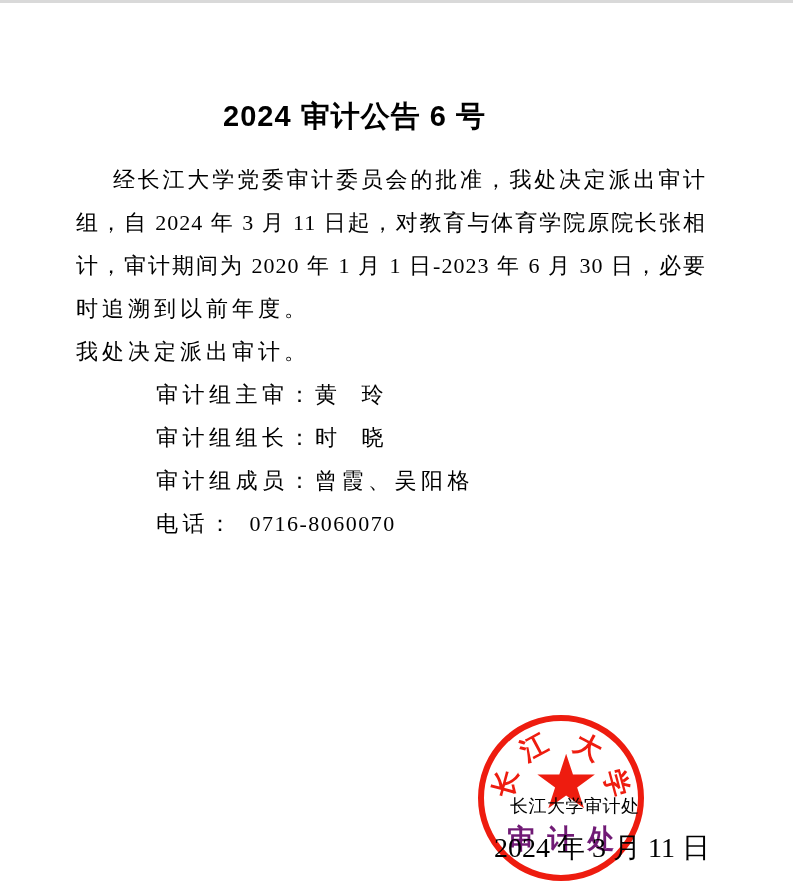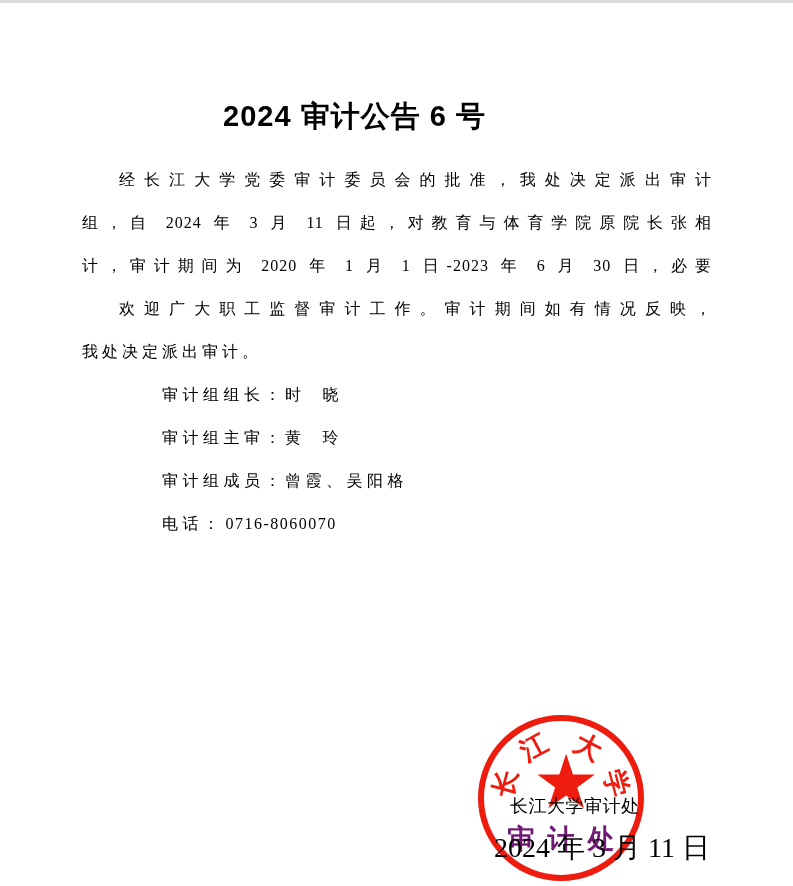--- a/index.html
+++ b/index.html
@@ -10,34 +10,34 @@
   }
   .topbar{
     position:absolute;left:0;top:0;width:793px;height:3px;background:#d9d9d9;
   }
   .doc-title{
     position:absolute;left:0;top:96px;width:709px;height:40px;line-height:40px;
     text-align:center;font-family:"Liberation Sans","DejaVu Sans",sans-serif;
     font-weight:bold;font-size:29px;letter-spacing:1px;
   }
   .body-col{
-    position:absolute;left:82px;top:158px;width:630px;
-    font-size:16px;line-height:43px;
+    position:absolute;left:76px;top:158px;width:630px;
+    font-size:22px;line-height:43px;
   }
   .line{height:43px;white-space:nowrap;}
   .just{
     white-space:normal;
     text-align:justify;text-align-last:justify;
     letter-spacing:1px;height:43px;overflow:hidden;
   }
   .lastline{letter-spacing:4px;}
   .indent{text-indent:37px;}
   .listline{padding-left:80px;letter-spacing:4.5px;}
   .val{white-space:pre;letter-spacing:4.5px;}
-  .num{letter-spacing:1.5px;margin-left:2px;}
+  .num{letter-spacing:1.5px;margin-left:14px;}
   
   .seal{
     position:absolute;left:478px;top:715px;width:166px;height:166px;
     z-index:1;
   }
   .seal-ring{
     position:absolute;left:0;top:0;width:154px;height:154px;
     border:6px solid #ee1c0f;border-radius:50%;
   }
   .seal-star{
@@ -72,25 +72,25 @@
 <body>
 
 <div class="topbar"></div>
 
 <div class="doc-title">2024 审计公告 6 号</div>
 
 <div class="body-col">
   <div class="line just indent">经长江大学党委审计委员会的批准，我处决定派出审计</div>
   <div class="line just">组，自 2024 年 3 月 11 日起，对教育与体育学院原院长张相</div>
   <div class="line just">计，审计期间为 2020 年 1 月 1 日-2023 年 6 月 30 日，必要</div>
-  <div class="line just indent">欢迎广大职工监督审计工作。审计期间如有情况反映，</div>
+  <div class="line lastline">时追溯到以前年度。</div>
   <div class="line lastline">我处决定派出审计。</div>
 
+  <div class="line listline"><span>审计组主审：</span><span class="val">黄  玲</span></div>
   <div class="line listline"><span>审计组组长：</span><span class="val">时  晓</span></div>
-  <div class="line listline"><span>审计组主审：</span><span class="val">黄  玲</span></div>
   <div class="line listline"><span>审计组成员：</span><span class="val">曾霞、吴阳格</span></div>
   <div class="line listline"><span>电话：</span><span class="num">0716-8060070</span></div>
 </div>
 
 <div class="seal">
   <div class="seal-ring"></div>
   <span class="arc arc0">长</span>
   <span class="arc arc1">江</span>
   <span class="arc arc2">大</span>
   <span class="arc arc3">学</span>

